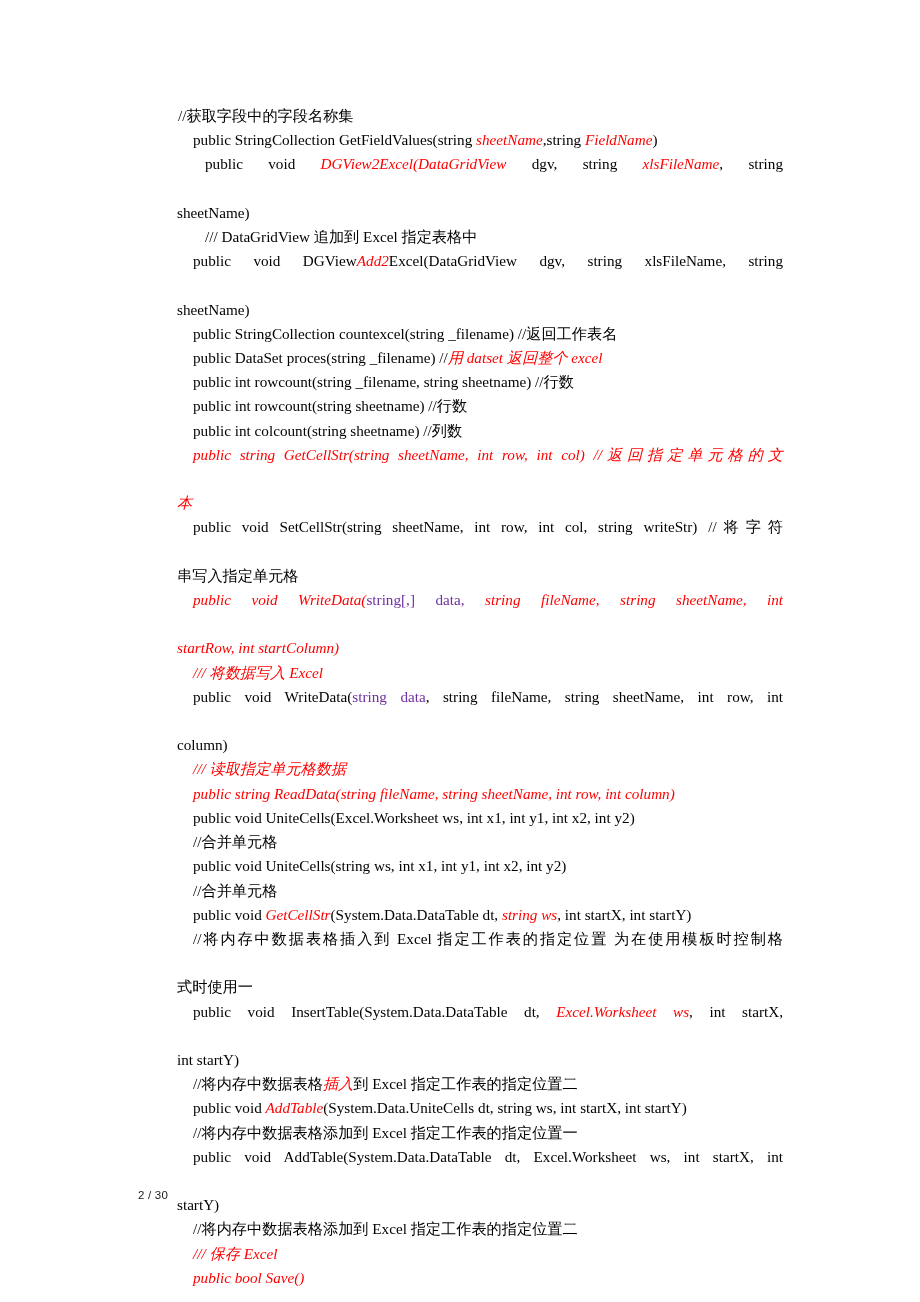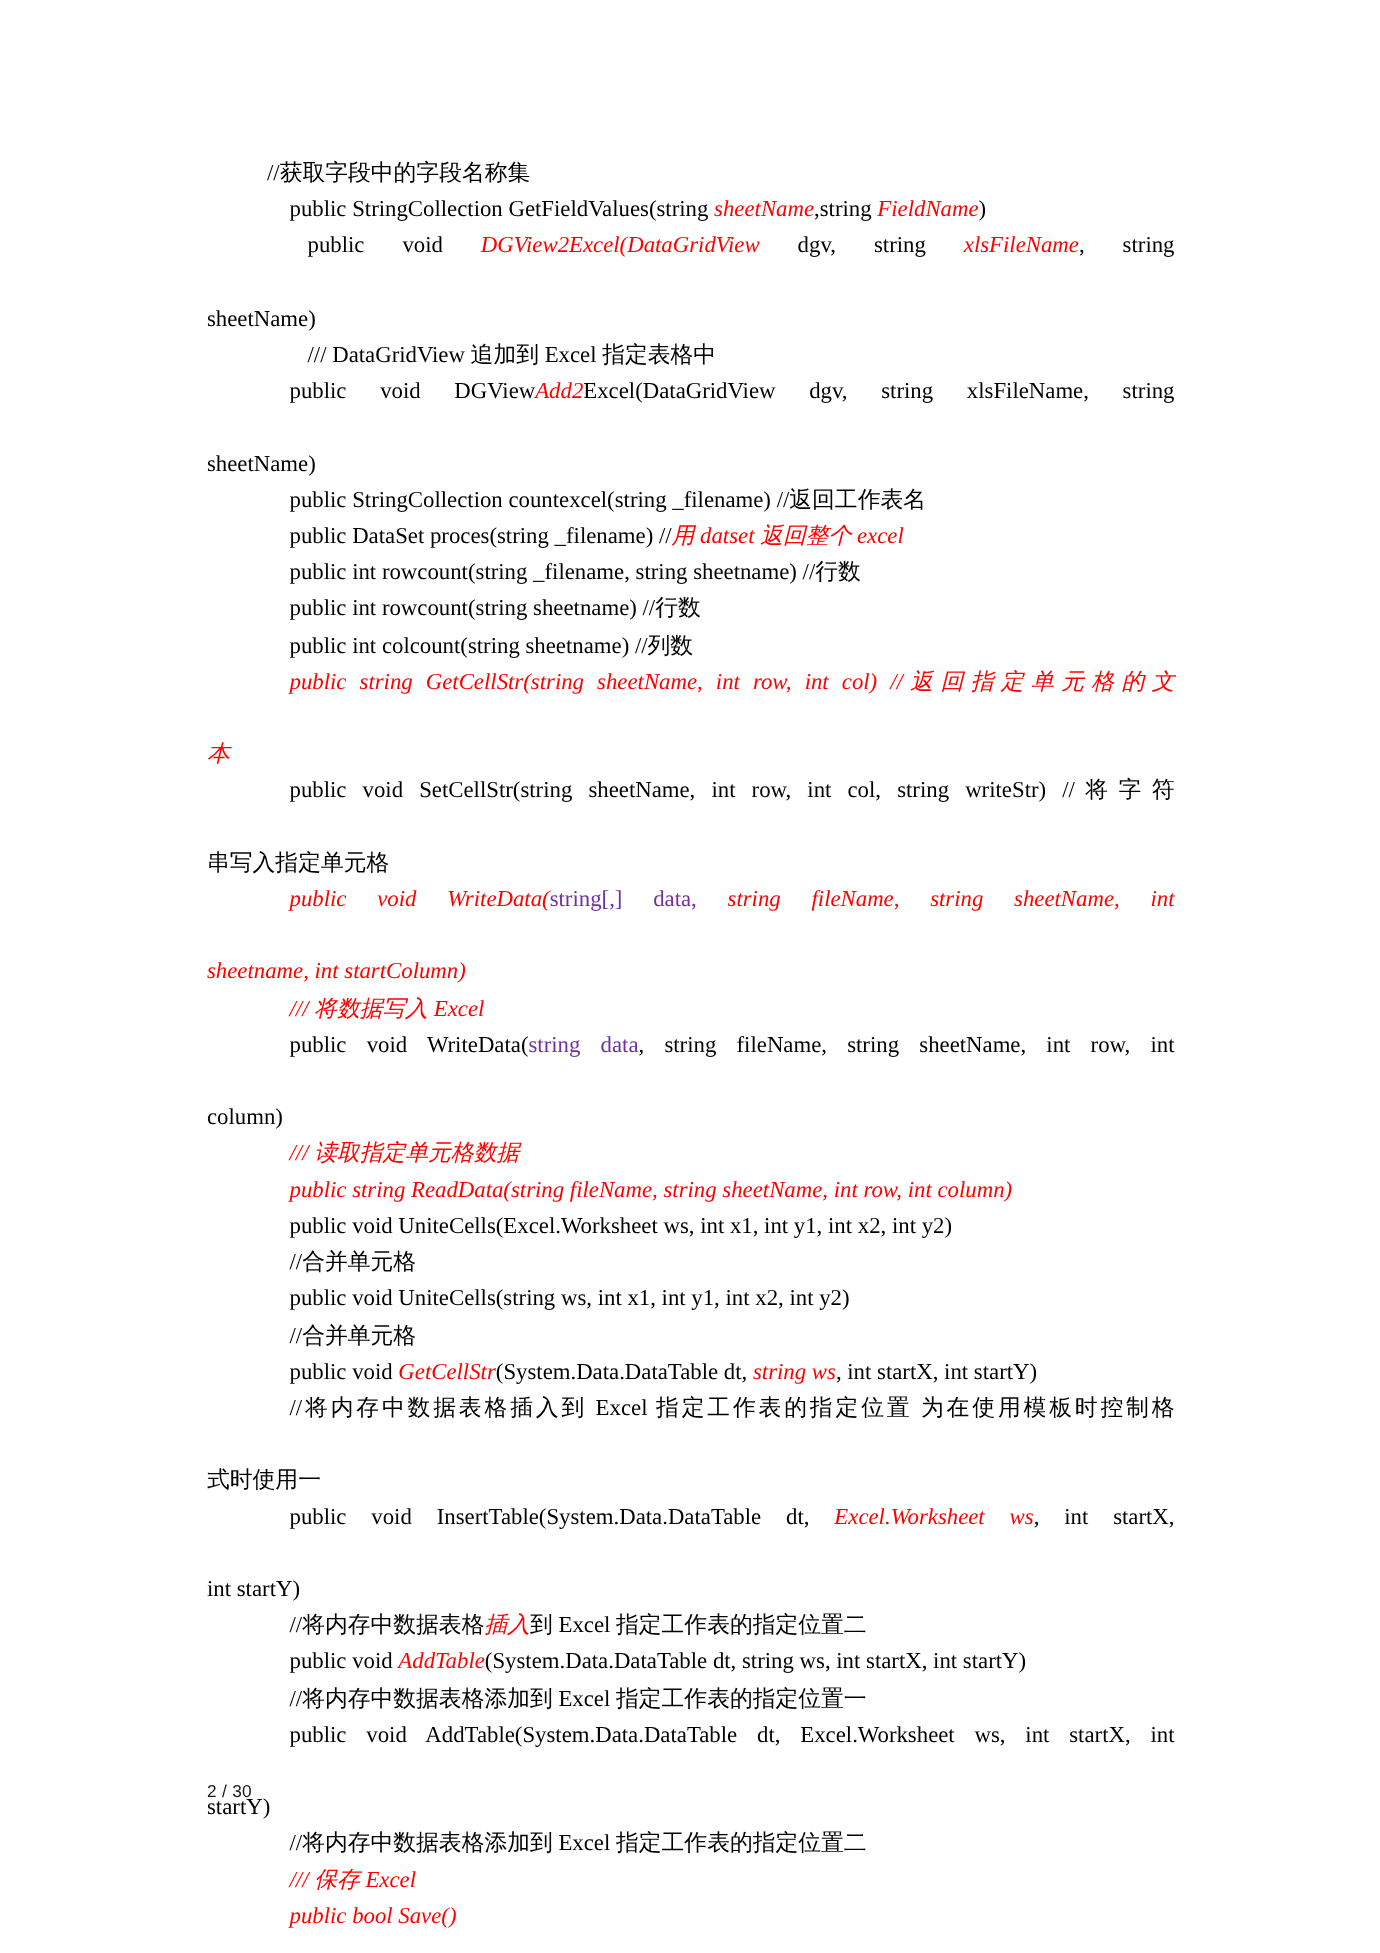--- a/index.html
+++ b/index.html
@@ -32,21 +32,21 @@
   .line {
     margin: 0;
     padding: 0;
     text-align: justify;
     text-justify: inter-word;
   }
   
   .ind-1 { text-indent: 40px; }
   .ind-2 { text-indent: 67px; }
   .ind-3 { text-indent: 55px; }
-  .ind-0 { text-indent: 0; }
+  .ind-0 { text-indent: 0; margin-left: 39px; }
 
   
   .justify-full { text-align: justify; }
   .justify-full::after {
     content: "";
     display: inline-block;
     width: 100%;
   }
 
   .red { color: #ff0000; font-style: italic; }
@@ -79,37 +79,37 @@
       <div class="line ind-3"><span class="black">public StringCollection countexcel(string _filename) //返回工作表名</span></div>
       <div class="line ind-3"><span class="black">public DataSet proces(string _filename) //</span><span class="red">用 datset 返回整个 excel</span></div>
       <div class="line ind-3"><span class="black">public int rowcount(string _filename, string sheetname) //行数</span></div>
       <div class="line ind-3"><span class="black">public int rowcount(string sheetname) //行数</span></div>
       <div class="line ind-3"><span class="black">public int colcount(string sheetname) //列数</span></div>
       <div class="line ind-3 justify-full"><span class="red">public string GetCellStr(string sheetName, int row, int col) //返回指定单元格的文</span></div>
       <div class="line ind-0"><span class="red">本</span></div>
       <div class="line ind-3 justify-full"><span class="black">public void SetCellStr(string sheetName, int row, int col, string writeStr) //将字符</span></div>
       <div class="line ind-0"><span class="black">串写入指定单元格</span></div>
       <div class="line ind-3 justify-full"><span class="red">public   void   WriteData(</span><span class="purple">string[,]</span><span class="red">   </span><span class="purple">data,</span><span class="red">   string   fileName,   string   sheetName,   int</span></div>
-      <div class="line ind-0"><span class="red">sheetname, int startColumn)</span></div>
+      <div class="line ind-0"><span class="red">startRow, int startColumn)</span></div>
       <div class="line ind-3"><span class="red">///  将数据写入 Excel</span></div>
       <div class="line ind-3 justify-full"><span class="black">public void WriteData(</span><span class="purple">string data</span><span class="black">, string fileName, string sheetName, int row, int</span></div>
       <div class="line ind-0"><span class="black">column)</span></div>
       <div class="line ind-3"><span class="red">///  读取指定单元格数据</span></div>
       <div class="line ind-3"><span class="red">public string ReadData(string fileName, string sheetName, int row, int column)</span></div>
       <div class="line ind-3"><span class="black">public void UniteCells(Excel.Worksheet ws, int x1, int y1, int x2, int y2)</span></div>
       <div class="line ind-3"><span class="black">//合并单元格</span></div>
       <div class="line ind-3"><span class="black">public void UniteCells(string ws, int x1, int y1, int x2, int y2)</span></div>
       <div class="line ind-3"><span class="black">//合并单元格</span></div>
       <div class="line ind-3"><span class="black">public void </span><span class="red">GetCellStr</span><span class="black">(System.Data.DataTable dt, </span><span class="red">string ws</span><span class="black">, int startX, int startY)</span></div>
       <div class="line ind-3 justify-full"><span class="black">//将内存中数据表格插入到 Excel 指定工作表的指定位置  为在使用模板时控制格</span></div>
       <div class="line ind-0"><span class="black">式时使用一</span></div>
       <div class="line ind-3 justify-full"><span class="black">public void InsertTable(System.Data.DataTable dt, </span><span class="red">Excel.Worksheet ws</span><span class="black">, int startX,</span></div>
       <div class="line ind-0"><span class="black">int startY)</span></div>
       <div class="line ind-3"><span class="black">//将内存中数据表格</span><span class="red">插入</span><span class="black">到 Excel 指定工作表的指定位置二</span></div>
-      <div class="line ind-3"><span class="black">public void </span><span class="red">AddTable</span><span class="black">(System.Data.DataTable dt, string ws, int startX, int startY)</span></div>
+      <div class="line ind-3"><span class="black">public void </span><span class="red">AddTable</span><span class="black">(System.Data.UniteCells dt, string ws, int startX, int startY)</span></div>
       <div class="line ind-3"><span class="black">//将内存中数据表格添加到 Excel 指定工作表的指定位置一</span></div>
       <div class="line ind-3 justify-full"><span class="black">public void AddTable(System.Data.DataTable dt, Excel.Worksheet ws, int startX, int</span></div>
       <div class="line ind-0"><span class="black">startY)</span></div>
       <div class="line ind-3"><span class="black">//将内存中数据表格添加到 Excel 指定工作表的指定位置二</span></div>
       <div class="line ind-3"><span class="red">///  保存 Excel</span></div>
       <div class="line ind-3"><span class="red">public bool Save()</span></div>
     </div>
   <div class="footer">2 / 30</div>
 </div>
 

